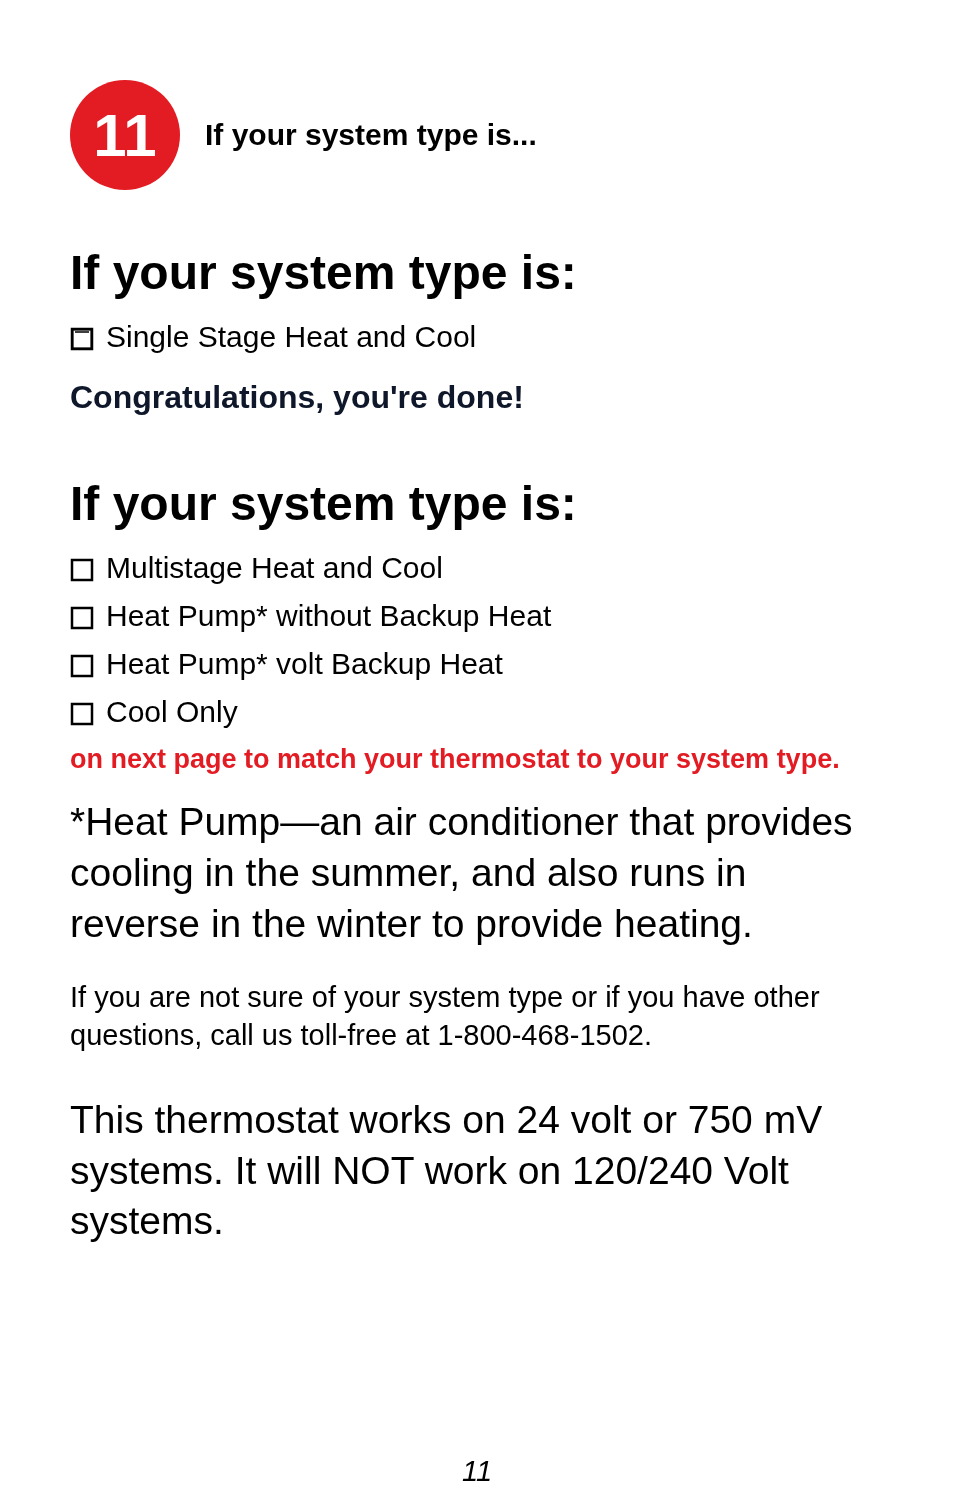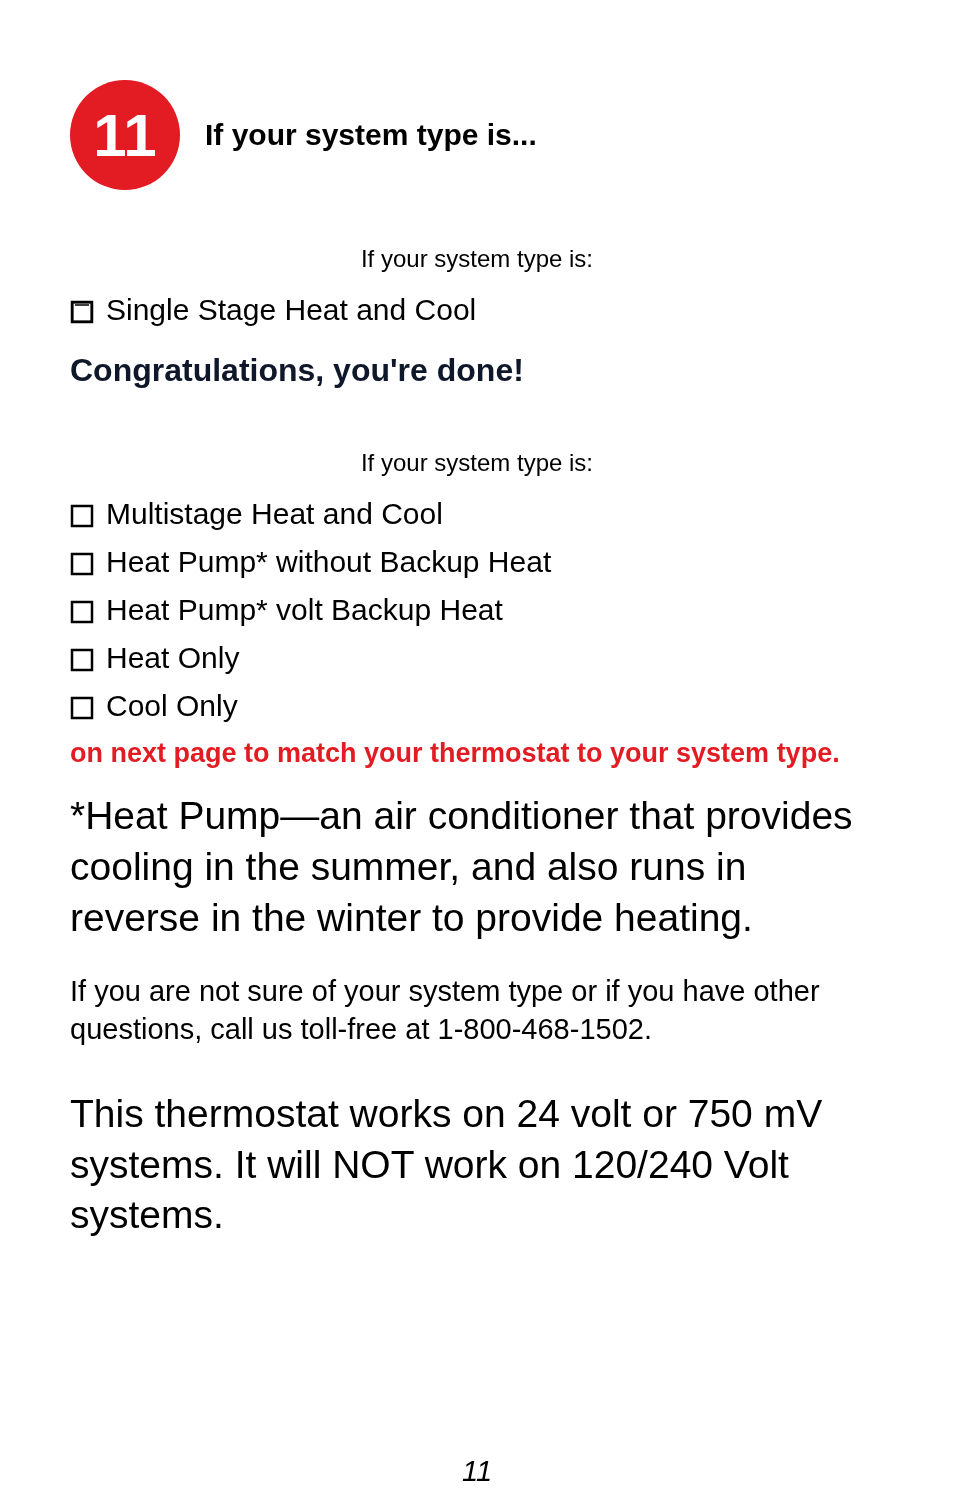--- a/index.html
+++ b/index.html
@@ -35,25 +35,24 @@
       color: #fff;
       font-size: 60px;
       font-weight: bold;
     }
     .step-title {
       font-size: 30px;
       font-weight: bold;
       color: #000;
     }
     .section-heading {
-      font-size: 24px;
-      font-weight: normal;
+      font-size: 48px;
+      font-weight: bold;
       color: #000;
       margin-bottom: 20px;
-      text-align: center;
     }
     .checkbox-item {
       display: flex;
       align-items: center;
       margin-bottom: 14px;
     }
     .checkbox-icon {
       width: 24px;
       height: 24px;
       margin-right: 12px;
@@ -169,26 +168,20 @@
     <span class="checkbox-label">Heat Pump* without Backup Heat</span>
   </div>
 
   <div class="checkbox-item">
     <svg class="checkbox-icon" viewBox="0 0 24 24">
       <rect x="2" y="2" width="20" height="20" fill="none" stroke="#000" stroke-width="2.5"></rect>
     </svg>
     <span class="checkbox-label">Heat Pump* volt Backup Heat</span>
   </div>
 
-  <div class="checkbox-item">
-    <svg class="checkbox-icon" viewBox="0 0 24 24">
-      <rect x="2" y="2" width="20" height="20" fill="none" stroke="#000" stroke-width="2.5"></rect>
-    </svg>
-    <span class="checkbox-label">Heat Only</span>
-  </div>
 
   <div class="checkbox-item">
     <svg class="checkbox-icon" viewBox="0 0 24 24">
       <rect x="2" y="2" width="20" height="20" fill="none" stroke="#000" stroke-width="2.5"></rect>
     </svg>
     <span class="checkbox-label">Cool Only</span>
   </div>
 
   <p class="red-subtext">on next page to match your thermostat to your system type.</p>
 

